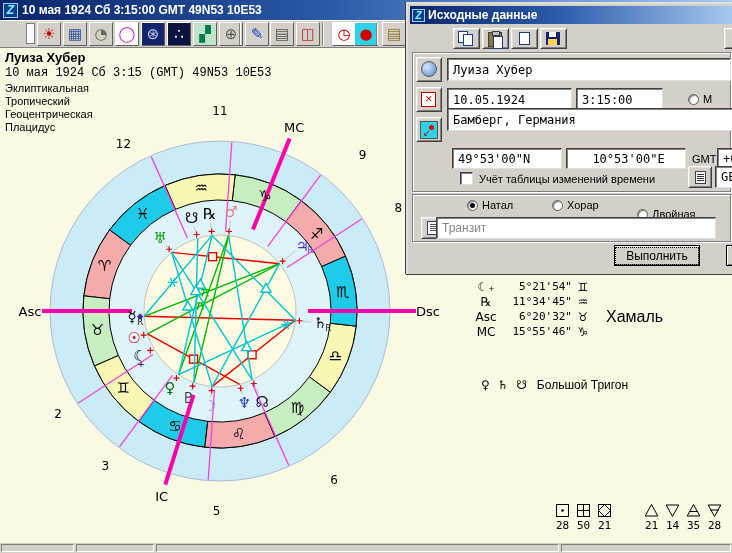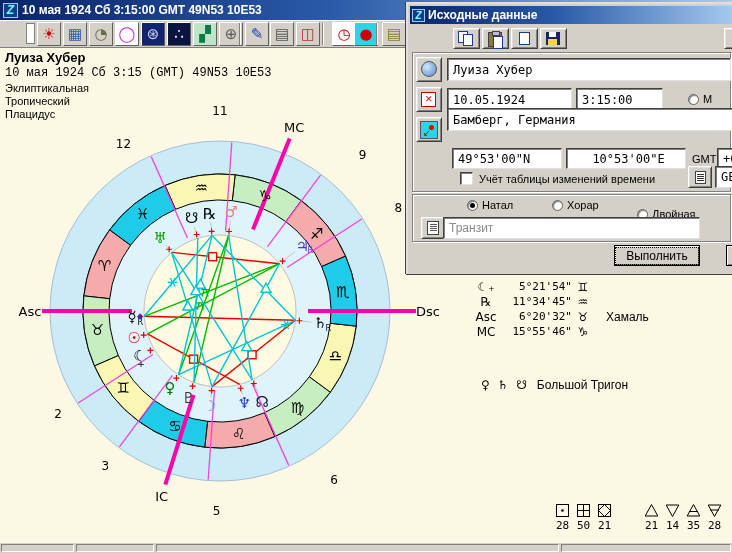--- a/index.html
+++ b/index.html
@@ -32,21 +32,21 @@
   .chart-header .cset  { font-size:11px; margin-top:2px; line-height:13px; }
 
   svg.wheel { position:absolute; left:0; top:48px; }
 
   
   .ptable { position:absolute; left:470px; top:231px; font-size:12px; color:#000; }
   .prow { display:flex; height:15px; align-items:center; }
   .pl { width:32px; text-align:center; font-family:"DejaVu Sans",sans-serif; font-size:12px; }
   .plon { width:70px; text-align:right; font-family:"DejaVu Sans Mono",monospace; font-size:11px; }
   .psign { width:22px; text-align:center; font-family:"DejaVu Sans",sans-serif; }
-  .pnote { padding-left:12px; font-size:12px; }
+  .pnote { padding-left:12px; font-size:16px; }
 
   .gtrine { position:absolute; left:481px; top:330px; display:flex; align-items:center; font-size:12px; }
   .gtrine .gly { font-family:"DejaVu Sans",sans-serif; letter-spacing:2px; margin-right:8px; }
 
   
   .stats { position:absolute; left:552px; top:455px; display:flex; }
   .sgroup { display:flex;justify-content:center; }
   .sgap { width:26px; }
   .sitem { width:21px; text-align:center; }
   .sitem svg { display:block; margin:0 auto; }
@@ -129,20 +129,21 @@
       <div class="tsep" style="left: 376px;"></div>
     </div>
 
   <div class="client">
     <div class="chart-header">
       <div class="cname">Луиза Хубер</div>
       <div class="cinfo">10 мая 1924  Сб  3:15 (GMT) 49N53  10E53</div>
       <div class="cset" id="chart-settings">
           <div>Эклиптикальная</div>
           <div>Тропический</div>
+          <div>Геоцентрическая</div>
           <div>Плацидус</div>
         </div>
     </div>
 
     <svg class="wheel" id="wheel" width="450" height="450">
         <circle cx="220" cy="215" r="170" fill="#CBEBF7" stroke="#A8BCD8"></circle>
         <circle cx="220" cy="215" r="137" fill="#DFF3FA" stroke="#000" stroke-width="1"></circle>
         <path d="M130.5878591186514 149.22409967918435 L109.64447476806528 133.81713203647075 A137 137 0 0 0 83.83787771940533 199.87133660747318 L109.67886442959117 202.7424698060549 A111 111 0 0 1 130.5878591186514 149.22409967918435 Z" fill="#F5ABAB" stroke="#000" stroke-width="1"></path>
         <path d="M109.67886442959117 202.7424698060549 L83.83787771940533 199.87133660747318 A137 137 0 0 0 94.51581137553845 269.9792543170654 L118.33032892470634 259.54523524959313 A111 111 0 0 1 109.67886442959117 202.7424698060549 Z" fill="#C6EEC0" stroke="#000" stroke-width="1"></path>
         <path d="M118.33032892470634 259.54523524959313 L94.51581137553845 269.9792543170654 A137 137 0 0 0 138.8171320364707 325.3555252319347 L154.2240996791843 304.41214088134853 A111 111 0 0 1 118.33032892470634 259.54523524959313 Z" fill="#FAF6B4" stroke="#000" stroke-width="1"></path>
@@ -454,21 +455,21 @@
         <span id="r1">Хорар</span>
     </div>
     <div class="radio" style="left:229px;top:204px">
       <span class="rdot"></span>
         <span id="r2">Двойная</span>
     </div>
 
     <div class="dbtn" style="left:13px;top:213px;width:24px;height:22px">
       <div class="ic-list" style="margin:3px 0 0 5px"></div>
     </div>
-    <div class="field" style="left:35px;top:213px;width:257px;height:22px">
+    <div class="field" style="left:28px;top:213px;width:280px;height:22px">
       <span class="ghost">Транзит</span>
     </div>
 
     <div class="pushbtn" style="left:206px;top:241px;width:86px;height:21px">
       <span class="focus">Выполнить</span>
     </div>
     <div class="pushbtn" style="left:318px;top:241px;width:12px;height:21px"></div>
   </div>
 </div>
 

